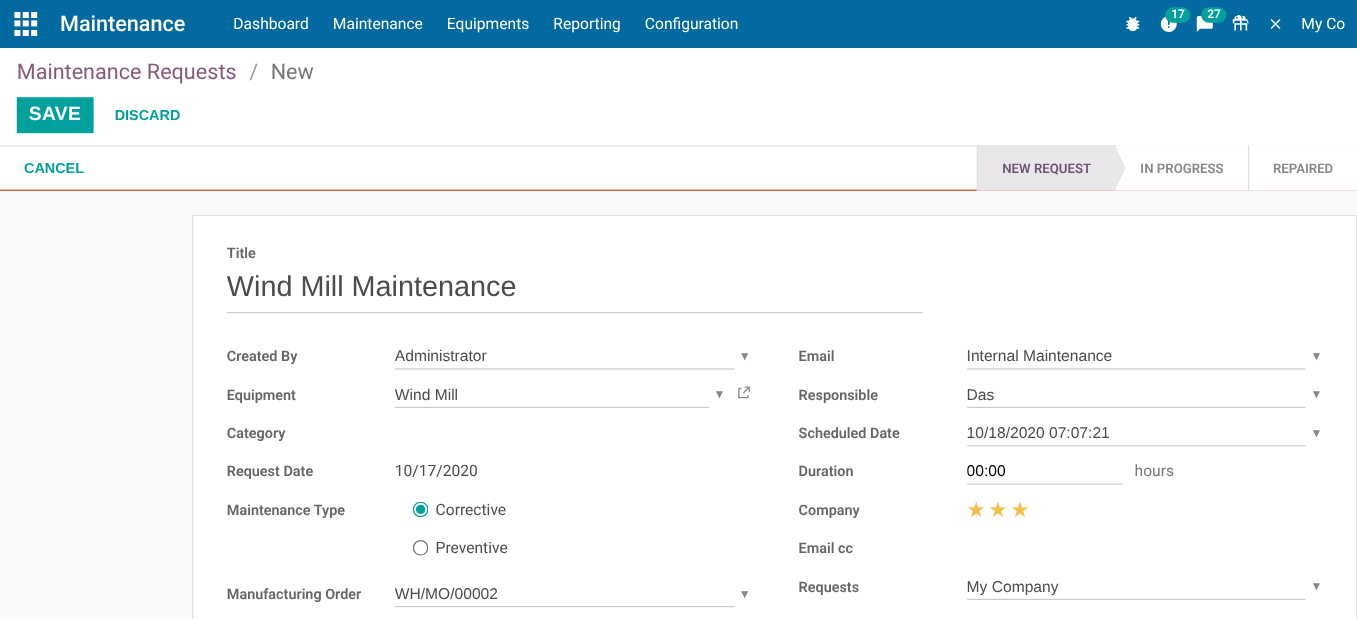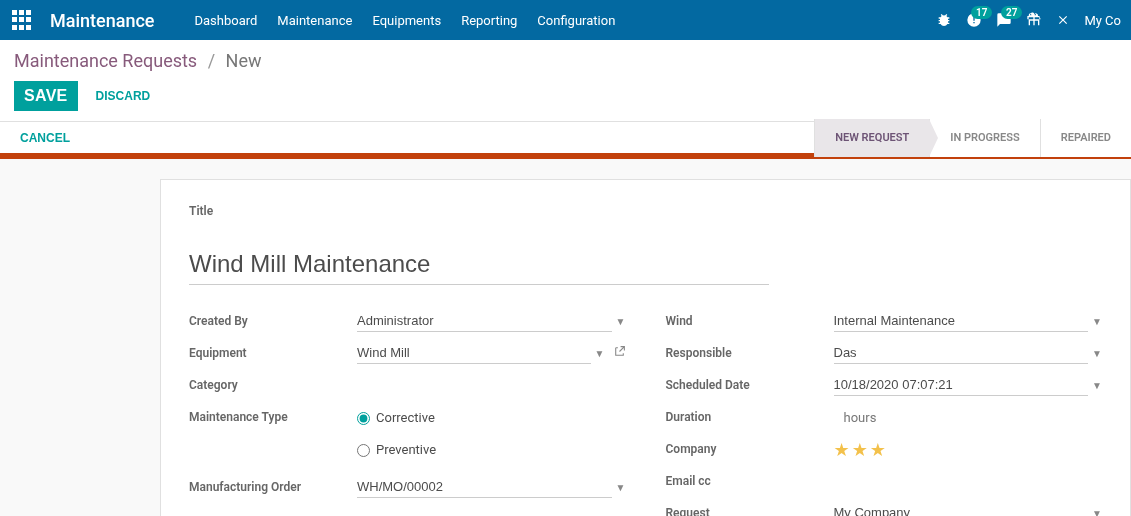--- a/index.html
+++ b/index.html
@@ -18,40 +18,40 @@
 
 .breadcrumb-bar { background: #fff; padding: 10px 14px 4px; border-bottom: none; }
 .breadcrumb { font-size: 18px; color: #777; }
 .breadcrumb a { color: #875a7b; text-decoration: none; cursor: pointer; }
 .breadcrumb .sep { margin: 0 6px; color: #999; }
 
 .action-bar { background: #fff; padding: 6px 14px 10px; display: flex; align-items: center; }
 .btn-save { background: #00a09d; color: #fff; border: none; padding: 6px 10px; font-weight: 600; font-size: 16px; cursor: pointer; letter-spacing: 0.3px; }
 .btn-discard { color: #00a09d; background: none; border: none; padding: 6px 10px; font-weight: 600; font-size: 12px; cursor: pointer; margin-left: 8px; }
 
-.status-row { background: #fff; border-top: 1px solid #e0e0e0; border-bottom: 6px solid #c2410c; display: flex; align-items: center; height: 38px; padding-left: 20px; }
+.status-row { background: #fff; border-top: 1px solid #e0e0e0; border-bottom: 1px solid #c2410c; display: flex; align-items: center; height: 38px; padding-left: 20px; }
 .btn-cancel { color: #00a09d; background: none; border: none; font-weight: 600; font-size: 12px; cursor: pointer; }
 .status-tabs { margin-left: auto; display: flex; }
 .status-tab { padding: 0 20px; height: 38px; display: flex; align-items: center; font-size: 11px; font-weight: 600; color: #888; border-left: 1px solid #e0e0e0; position: relative; cursor: pointer; background: #fff; }
 .status-tab.active { background: #e9e6e9; color: #6d5475; }
 .status-tab.active::after { content: ""; position: absolute; right: -9px; top: 0; width: 0; height: 0; border-top: 19px solid transparent; border-bottom: 19px solid transparent; border-left: 9px solid #e9e6e9; z-index: 1; }
 
 .form-sheet { max-width: 1000px; margin: 20px 0 20px 160px; background: #fff; border: 1px solid #e0e0e0; padding: 24px 28px; }
 .title-label { font-size: 12px; font-weight: 600; color: #666; margin-bottom: 4px; }
-.title-input { width: 580px; font-size: 24px; color: #4c4c4c; border: none; border-bottom: 1px solid #ccc; padding: 4px 0 6px; outline: none; background: transparent; margin-top: 24px; }
+.title-input { width: 580px; font-size: 24px; color: #4c4c4c; border: none; border-bottom: 1px solid #ccc; padding: 4px 0 6px; outline: none; background: transparent; }
 .cols { display: flex; gap: 40px; margin-top: 24px; }
 .col { flex: 1; }
-.field-row { display: flex; align-items: center; margin-bottom: 8px; min-height: 24px; gap: 28px; }
+.field-row { display: flex; align-items: center; margin-bottom: 8px; min-height: 24px; }
 .field-label { width: 140px; font-size: 12px; font-weight: 600; color: #666; }
 .field-value { flex: 1; display: flex; align-items: center; position: relative; }
 .field-input-line { flex: 1; border: none; border-bottom: 1px solid #ccc; padding: 3px 0; font-size: 13px; color: #4c4c4c; background: transparent; outline: none; }
 .dropdown-caret { color: #888; margin-left: 4px; cursor: pointer; font-size: 10px; }
 .ext-icon { color: #888; margin-left: 8px; cursor: pointer; }
 .static-text { font-size: 13px; color: #4c4c4c; }
-.radio-row label { font-size: 13px; color: #4c4c4c; display: flex; align-items: flex-end; gap: 6px; cursor: pointer; }
+.radio-row label { font-size: 13px; color: #4c4c4c; display: flex; align-items: flex-start; gap: 6px; cursor: pointer; margin-left: 15px; }
 .radio-row input[type="radio"] { accent-color: #00a09d; cursor: pointer; }
 .stars { display: flex; gap: 2px; }
 .star { color: #f3c14b; font-size: 18px; cursor: pointer; }
 .hours-label { color: #777; margin-left: 10px; font-size: 13px; }
 .duration-input { width: 130px; border: none; border-bottom: 1px solid #ccc; padding: 3px 0; font-size: 13px; background: transparent; outline: none; }
 </style>
 </head>
 <body>
 
 <div class="topbar">
@@ -152,20 +152,26 @@
               </svg>
           </span>
         </div>
       </div>
       <div class="field-row">
         <div class="field-label">Category</div>
         <div class="field-value">
             <span class="static-text"></span>
           </div>
       </div>
+      <div class="field-row">
+        <div class="field-label">Request Date</div>
+        <div class="field-value">
+            <span class="static-text">10/17/2020</span>
+          </div>
+      </div>
       <div class="field-row radio-row">
         <div class="field-label">Maintenance Type</div>
         <div class="field-value">
           <label>
               <input type="radio" name="mtype" checked="" style="">
               <span>Corrective</span>
             </label>
         </div>
       </div>
       <div class="field-row radio-row">
@@ -188,21 +194,21 @@
 
         <div class="field-value">
           <input class="field-input-line" value="" style="">
 
         </div>
       </div>
     </div>
 
     <div class="col">
       <div class="field-row">
-        <div class="field-label">Wind</div>
+        <div class="field-label">Email</div>
         <div class="field-value">
           <input class="field-input-line" value="Internal Maintenance" style="">
           <span class="dropdown-caret">▼</span>
         </div>
       </div>
       <div class="field-row">
         <div class="field-label">Responsible</div>
         <div class="field-value">
           <input class="field-input-line" value="Das" style="">
           <span class="dropdown-caret">▼</span>
@@ -211,41 +217,42 @@
       <div class="field-row">
         <div class="field-label">Scheduled Date</div>
         <div class="field-value">
           <input class="field-input-line" value="10/18/2020 07:07:21" style="">
           <span class="dropdown-caret">▼</span>
         </div>
       </div>
       <div class="field-row">
         <div class="field-label">Duration</div>
         <div class="field-value">
+          <input class="duration-input" value="00:00" style="">
           <span class="hours-label">hours</span>
         </div>
       </div>
       <div class="field-row">
         <div class="field-label">Company</div>
         <div class="field-value">
           <div class="stars">
             <span class="star">★</span>
             <span class="star">★</span>
             <span class="star">★</span>
           </div>
         </div>
       </div>
       <div class="field-row">
         <div class="field-label">Email cc</div>
         <div class="field-value">
             <span class="static-text"></span>
           </div>
       </div>
       <div class="field-row">
-        <div class="field-label">Request</div>
+        <div class="field-label">Requests</div>
         <div class="field-value">
           <input class="field-input-line" value="My Company" style="">
           <span class="dropdown-caret">▼</span>
         </div>
       </div>
     </div>
   </div>
 
   
 </div>

